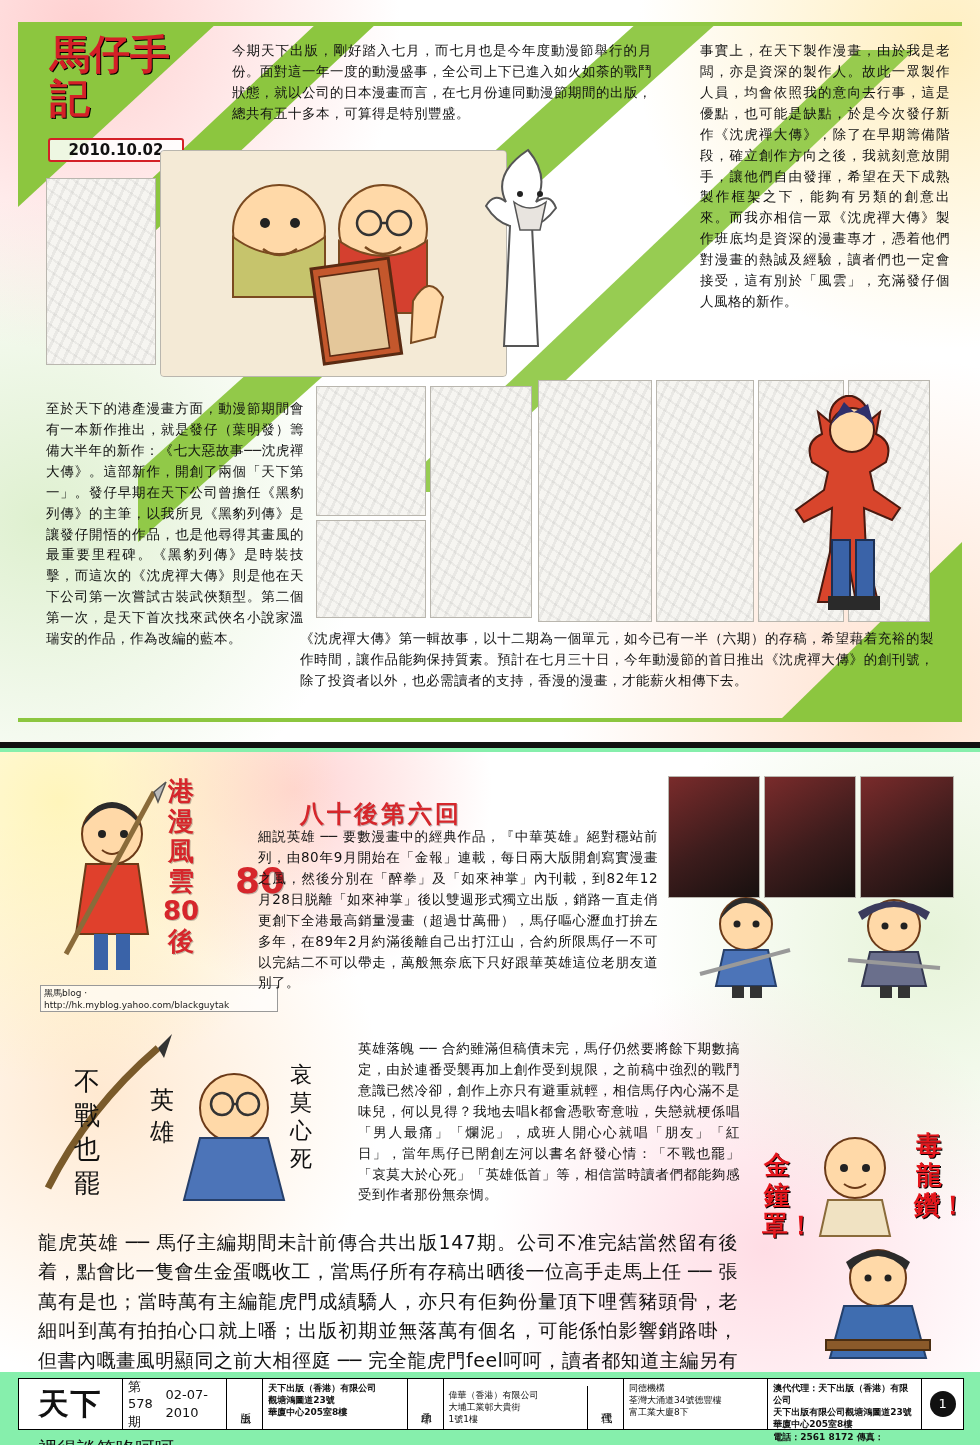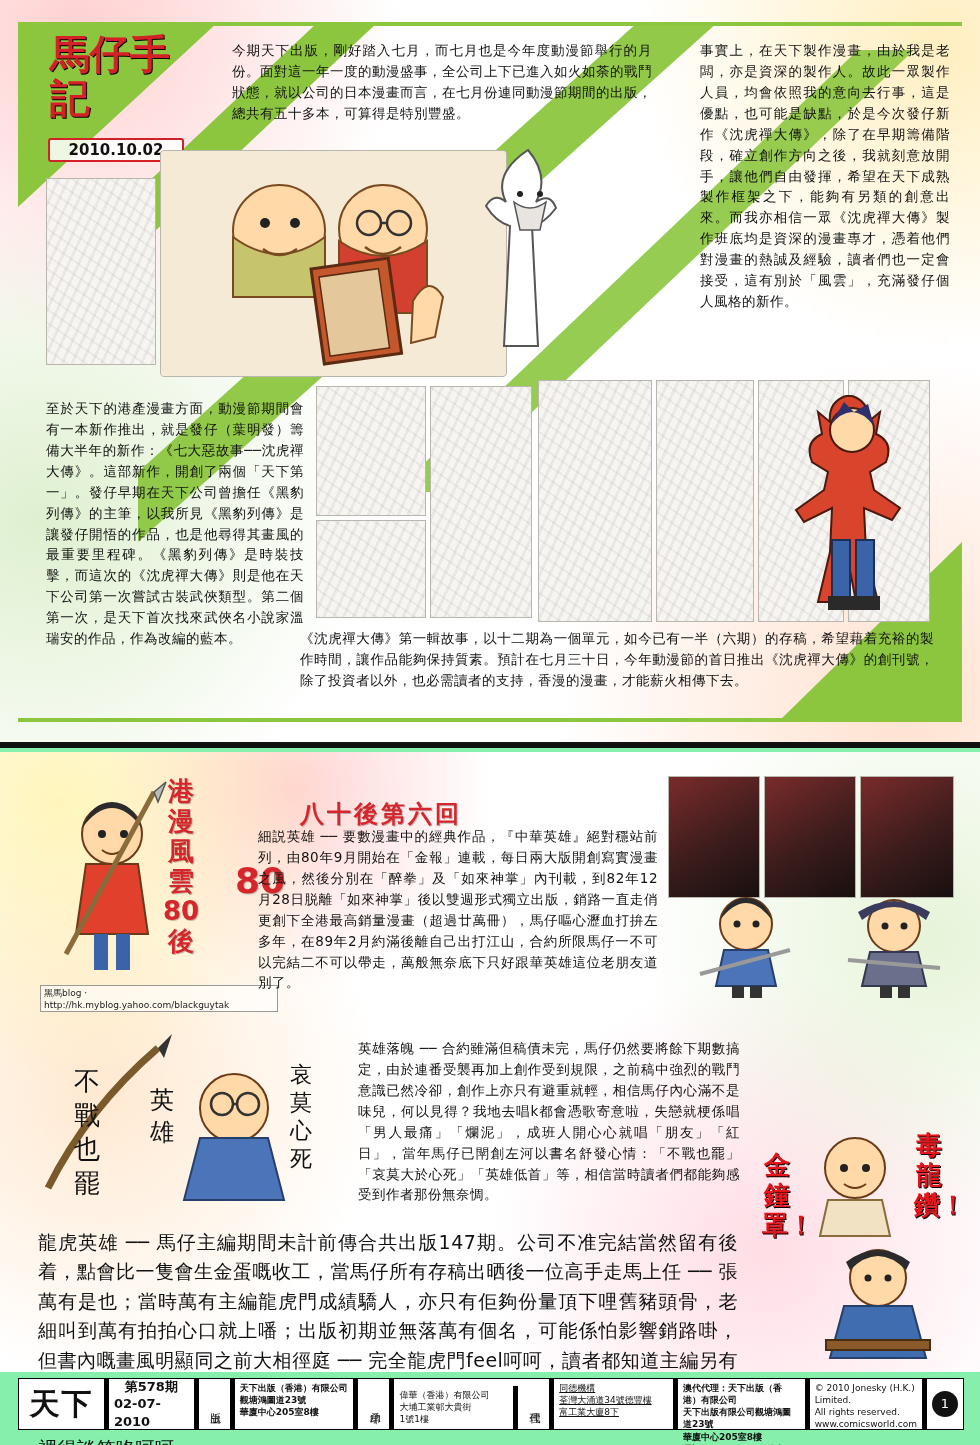--- a/index.html
+++ b/index.html
@@ -95,28 +95,28 @@
     position:absolute;color:#e4161c;font-weight:bold;font-size:26px;
     line-height:30px;width:30px;text-align:center;
     text-shadow:1px 1px 0 #000;
   }
 
   
   .sep{position:absolute;left:0;top:742px;width:980px;height:6px;background:#111;}
 
   
   .footer{position:absolute;left:18px;top:1378px;width:944px;height:50px;border:1px solid #000;background:#fff;display:flex;}
-  .f-cell{border-right:5px solid #000000;box-sizing:border-box;padding:3px 5px;font-size:9px;line-height:1.35;color:#111;}
+  .f-cell{border-right:1px solid #000000;box-sizing:border-box;padding:3px 5px;font-size:9px;line-height:1.35;color:#111;}
   .f-cell:last-child{border-right:none;}
   .f-logo{width:108px;display:flex;align-items:center;justify-content:center;font-size:30px;font-weight:bold;letter-spacing:2px;}
-  .f-issue{width:108px;display:flex;flex-direction:column;align-items:center;justify-content:center;font-size:13px;font-weight:bold;}
+  .f-issue{width:108px;display:flex;align-items:center;justify-content:center;font-size:13px;font-weight:normal;}
   .f-lab{width:36px;display:flex;align-items:center;justify-content:center;font-size:11px;writing-mode:vertical-rl;text-orientation:upright;}
   .f-pub{width:150px;font-weight:bold;}
   .f-print{width:150px;margin-top:7px;}
-  .f-agent{width:150px;text-decoration:underline;}
+  .f-agent{width:150px;}
   .f-copy{flex:1;text-align:left;}
   .f-mark{width:42px;display:flex;align-items:center;justify-content:center;}
   .circle-mark{width:26px;height:26px;border-radius:50%;background:#111;color:#fff;font-size:13px;display:flex;align-items:center;justify-content:center;}
 </style>
 </head>
 <body>
 
 <div class="page">
 
   <div class="wash wash1"></div>
@@ -317,21 +317,18 @@
 大埔工業邨大貴街
 1號1樓</div>
     <div class="f-cell f-lab">代理</div>
     <div class="f-cell f-agent" style="white-space:pre-line;">同德機構
 荃灣大涌道34號德豐樓
 富工業大廈8下</div>
     <div class="f-cell f-pub" style="white-space:pre-line;width:160px;">澳代代理：天下出版（香港）有限公司
 天下出版有限公司觀塘鴻圖道23號
 華廈中心205室8樓
 電話：2561 8172   傳真：25659326</div>
-    <div class="f-cell f-copy" style="white-space:pre-line;">© 2010 Jonesky (H.K.) Limited.
-All rights reserved.
-www.comicsworld.com</div>
     <div class="f-cell f-mark">
       <span class="circle-mark">1</span>
     </div>
   </div>
 
 </div>
 
 </body></html>

